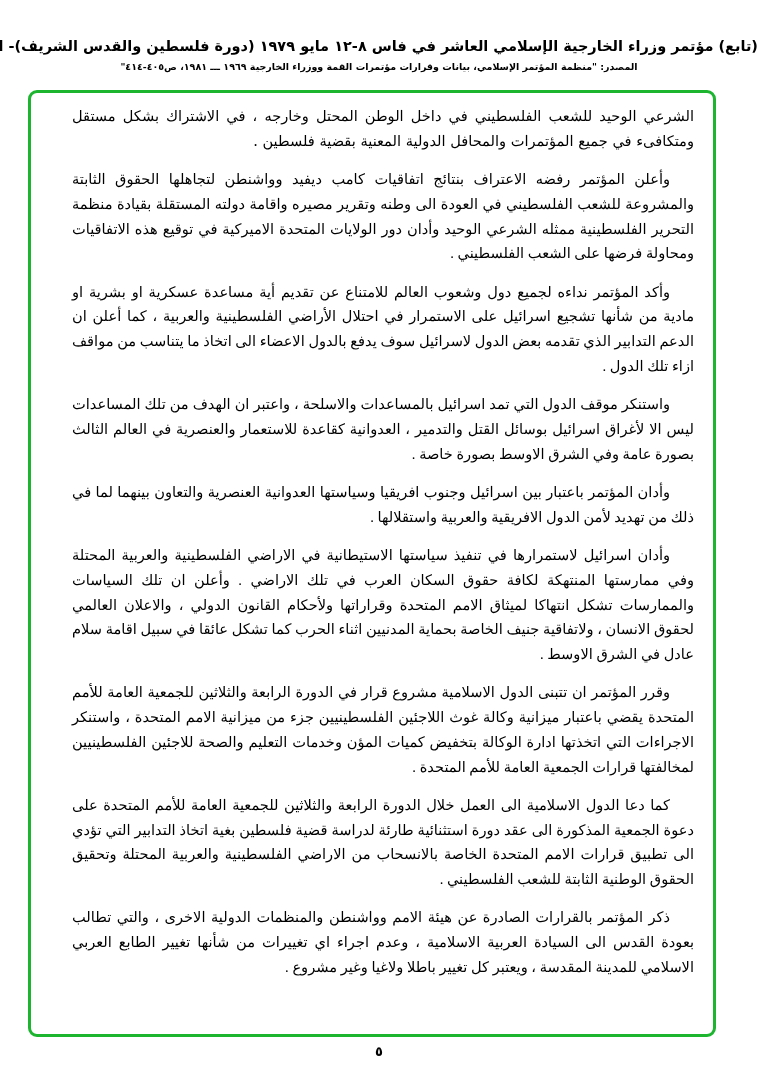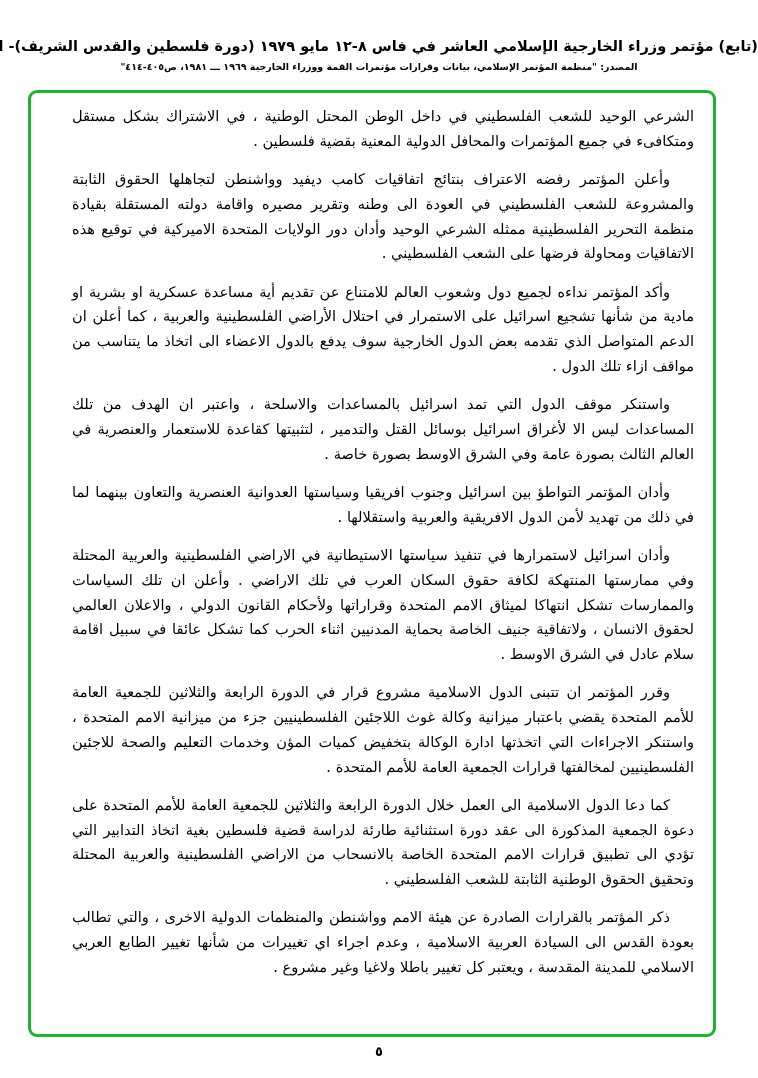--- a/index.html
+++ b/index.html
@@ -58,20 +58,21 @@
       text-align: justify;
       text-align-last: right;
       font-size: 14.6px;
       line-height: 24.8px;
     }
     .para {
       margin: 0 0 13.4px 0;
     }
     .para.indent {
       text-indent: 24px;
+      font-family: Liberation Serif, serif;
     }
     .page-number {
       position: absolute;
       left: 0;
       top: 1044px;
       width: 758px;
       text-align: center;
       font-family: "DejaVu Sans", "Liberation Sans", sans-serif;
       font-weight: bold;
       font-size: 13px;
@@ -82,24 +83,24 @@
 <body>
 
 <div class="header">
   <div class="header-title">(تابع)  مؤتمر وزراء الخارجية الإسلامي العاشر في فاس ٨-١٢ مايو ١٩٧٩ (دورة فلسطين والقدس الشريف)- البيان الختامي</div>
   <div class="header-source">المصدر: "منظمة المؤتمر الإسلامي، بيانات وقرارات مؤتمرات القمة ووزراء الخارجية ١٩٦٩ ـــ ١٩٨١، ص٤٠٥-٤١٤"</div>
 </div>
 
 <div class="frame" style="border-color: rgb(29, 181, 48);"></div>
 
 <div class="content">
-  <p class="para">الشرعي الوحيد للشعب الفلسطيني في داخل الوطن المحتل الوطنية ، في الاشتراك بشكل مستقل ومتكافىء في جميع المؤتمرات والمحافل الدولية المعنية بقضية فلسطين .</p>
+  <p class="para">الشرعي الوحيد للشعب الفلسطيني في داخل الوطن المحتل وخارجه ، في الاشتراك بشكل مستقل ومتكافىء في جميع المؤتمرات والمحافل الدولية المعنية بقضية فلسطين .</p>
   <p class="para indent">وأعلن المؤتمر رفضه الاعتراف بنتائج اتفاقيات كامب ديفيد وواشنطن لتجاهلها الحقوق الثابتة والمشروعة للشعب الفلسطيني في العودة الى وطنه وتقرير مصيره واقامة دولته المستقلة بقيادة منظمة التحرير الفلسطينية ممثله الشرعي الوحيد وأدان دور الولايات المتحدة الاميركية في توقيع هذه الاتفاقيات ومحاولة فرضها على الشعب الفلسطيني .</p>
-  <p class="para indent">وأكد المؤتمر نداءه لجميع دول وشعوب العالم للامتناع عن تقديم أية مساعدة عسكرية او بشرية او مادية من شأنها تشجيع اسرائيل على الاستمرار في احتلال الأراضي الفلسطينية والعربية ، كما أعلن ان الدعم المتواصل الذي تقدمه بعض الدول الخارجية سوف يدفع بالدول الاعضاء الى اتخاذ ما يتناسب من مواقف ازاء تلك الدول .</p>
-  <p class="para indent">واستنكر موقف الدول التي تمد اسرائيل بالمساعدات والاسلحة ، واعتبر ان الهدف من تلك المساعدات ليس الا لأغراق اسرائيل بوسائل القتل والتدمير ، لتثبيتها كقاعدة للاستعمار والعنصرية في العالم الثالث بصورة عامة وفي الشرق الاوسط بصورة خاصة .</p>
-  <p class="para indent">وأدان المؤتمر التواطؤ بين اسرائيل وجنوب افريقيا وسياستها العدوانية العنصرية والتعاون بينهما لما في ذلك من تهديد لأمن الدول الافريقية والعربية واستقلالها .</p>
+  <p class="para indent">وأكد المؤتمر نداءه لجميع دول وشعوب العالم للامتناع عن تقديم أية مساعدة عسكرية او بشرية او مادية من شأنها تشجيع اسرائيل على الاستمرار في احتلال الأراضي الفلسطينية والعربية ، كما أعلن ان الدعم التدابير الذي تقدمه بعض الدول لاسرائيل سوف يدفع بالدول الاعضاء الى اتخاذ ما يتناسب من مواقف ازاء تلك الدول .</p>
+  <p class="para indent">واستنكر موقف الدول التي تمد اسرائيل بالمساعدات والاسلحة ، واعتبر ان الهدف من تلك المساعدات ليس الا لأغراق اسرائيل بوسائل القتل والتدمير ، العدوانية كقاعدة للاستعمار والعنصرية في العالم الثالث بصورة عامة وفي الشرق الاوسط بصورة خاصة .</p>
+  <p class="para indent">وأدان المؤتمر باعتبار بين اسرائيل وجنوب افريقيا وسياستها العدوانية العنصرية والتعاون بينهما لما في ذلك من تهديد لأمن الدول الافريقية والعربية واستقلالها .</p>
   <p class="para indent">وأدان اسرائيل لاستمرارها في تنفيذ سياستها الاستيطانية في الاراضي الفلسطينية والعربية المحتلة وفي ممارستها المنتهكة لكافة حقوق السكان العرب في تلك الاراضي . وأعلن ان تلك السياسات والممارسات تشكل انتهاكا لميثاق الامم المتحدة وقراراتها ولأحكام القانون الدولي ، والاعلان العالمي لحقوق الانسان ، ولاتفاقية جنيف الخاصة بحماية المدنيين اثناء الحرب كما تشكل عائقا في سبيل اقامة سلام عادل في الشرق الاوسط .</p>
   <p class="para indent">وقرر المؤتمر ان تتبنى الدول الاسلامية مشروع قرار في الدورة الرابعة والثلاثين للجمعية العامة للأمم المتحدة يقضي باعتبار ميزانية وكالة غوث اللاجئين الفلسطينيين جزء من ميزانية الامم المتحدة ، واستنكر الاجراءات التي اتخذتها ادارة الوكالة بتخفيض كميات المؤن وخدمات التعليم والصحة للاجئين الفلسطينيين لمخالفتها قرارات الجمعية العامة للأمم المتحدة .</p>
   <p class="para indent">كما دعا الدول الاسلامية الى العمل خلال الدورة الرابعة والثلاثين للجمعية العامة للأمم المتحدة على دعوة الجمعية المذكورة الى عقد دورة استثنائية طارئة لدراسة قضية فلسطين بغية اتخاذ التدابير التي تؤدي الى تطبيق قرارات الامم المتحدة الخاصة بالانسحاب من الاراضي الفلسطينية والعربية المحتلة وتحقيق الحقوق الوطنية الثابتة للشعب الفلسطيني .</p>
   <p class="para indent">ذكر المؤتمر بالقرارات الصادرة عن هيئة الامم وواشنطن والمنظمات الدولية الاخرى ، والتي تطالب بعودة القدس الى السيادة العربية الاسلامية ، وعدم اجراء اي تغييرات من شأنها تغيير الطابع العربي الاسلامي للمدينة المقدسة ، ويعتبر كل تغيير باطلا ولاغيا وغير مشروع .</p>
 </div>
 
 <div class="page-number">٥</div>
 
 </body></html>

